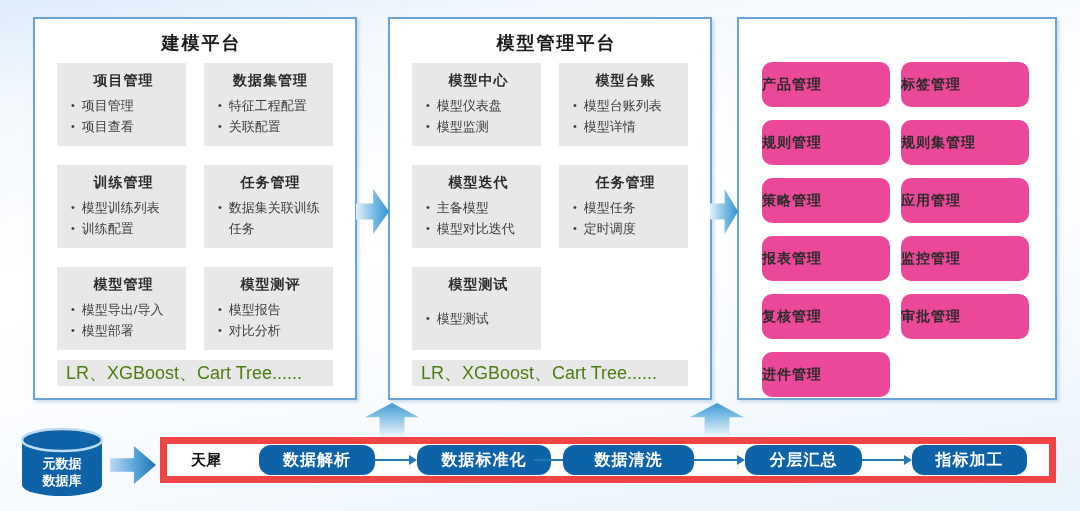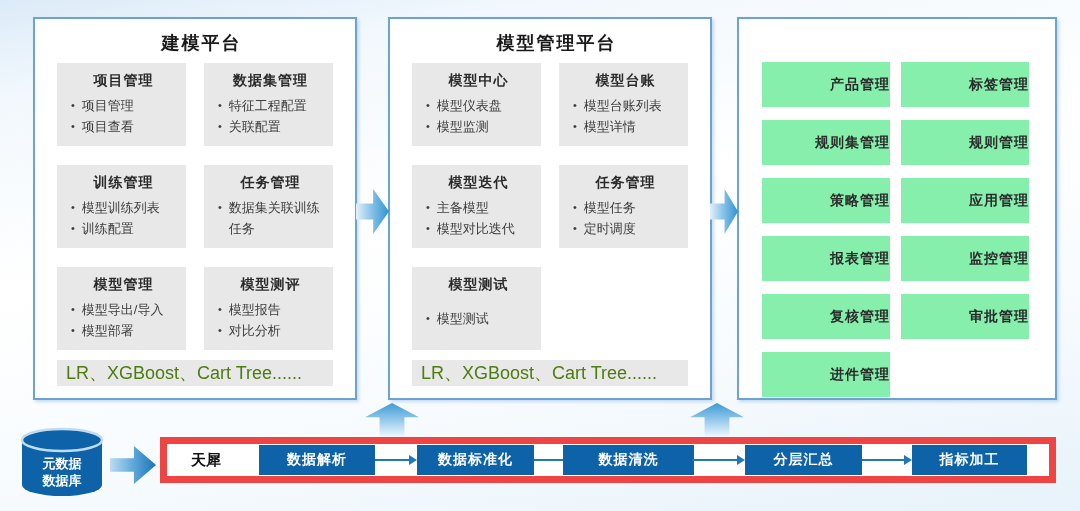--- a/index.html
+++ b/index.html
@@ -54,22 +54,22 @@
     background:#e8e8e8; font-size:18px; color:#4d7c0f;
     line-height:26px; padding-left:9px;
   }
 
   .tiles {
     position:absolute; top:43px; left:23px; right:26px;
     display:grid; grid-template-columns:1fr 1fr;
     column-gap:11px; row-gap:13px; grid-auto-rows:45px;
   }
   .tile {
-    background:#86efac; text-align:right; line-height:45px;
-    font-size:14px; font-weight:bold; color:#2b2b2b; letter-spacing:1px;
+    background:#ec4899; text-align:left; line-height:45px;
+    font-size:14px; font-weight:bold; color:#2b2b2b; letter-spacing:1px;border-radius:10px;
   }
 
   
   .arrow-right {
     position:absolute;
     background:linear-gradient(to right, #e2f1fb 0%, #8cc4e8 45%, #2e93d3 100%);
     clip-path: polygon(0 32%, 52% 32%, 52% 0, 100% 50%, 52% 100%, 52% 68%, 0 68%);
   }
   .arrow-r1 { left:356px; top:189px; width:33px; height:45px; }
   .arrow-r2 { left:710px; top:189px; width:28px; height:45px; }
@@ -88,26 +88,26 @@
   .flowbox {
     position:absolute; left:160px; top:437px; width:896px; height:46px;
     background:#ffffff; border:7px solid #ef4444;
   }
   .engine-label {
     position:absolute; left:24px; top:50%; transform:translateY(-50%);
     font-size:15px; font-weight:bold; color:#111;
   }
   .pill {
     position:absolute; top:50%; transform:translateY(-50%); height:30px;
-    background:#0d62a8; border-radius:0;
-    color:#ffffff; font-size:14px; font-weight:bold; letter-spacing:1px;
+    background:#0d62a8; border-radius:12px;
+    color:#ffffff; font-size:16px; font-weight:bold; letter-spacing:1px;
     display:flex; align-items:center; justify-content:center;
   }
   .pill-1 { left:92px;  width:116px; }
-  .pill-2 { left:250px; width:117px; }
+  .pill-2 { left:250px; width:134px; }
   .pill-3 { left:388px; width:131px;margin-left:8px; }
   .pill-4 { left:578px; width:117px;text-align:center; }
   .pill-5 { left:745px; width:115px; }
   .conn {
     position:absolute; top:50%; transform:translateY(-50%); height:12px;
     display:flex; align-items:center;
   }
   .conn-1 { left:208px; width:42px; }
   .conn-2 { left:367px; width:41px; }
   .conn-3 { left:525px; width:53px; }
@@ -273,22 +273,22 @@
         </ul>
       </div>
     </div>
     <div class="panel-footer">LR、XGBoost、Cart Tree......</div>
   </section>
 
   <section class="panel panel-3">
     <div class="tiles">
       <div class="tile">产品管理</div>
       <div class="tile">标签管理</div>
+      <div class="tile">规则管理</div>
       <div class="tile">规则集管理</div>
-      <div class="tile">规则管理</div>
       <div class="tile">策略管理</div>
       <div class="tile">应用管理</div>
       <div class="tile">报表管理</div>
       <div class="tile">监控管理</div>
       <div class="tile">复核管理</div>
       <div class="tile">审批管理</div>
       <div class="tile">进件管理</div>
     </div>
   </section>
 

